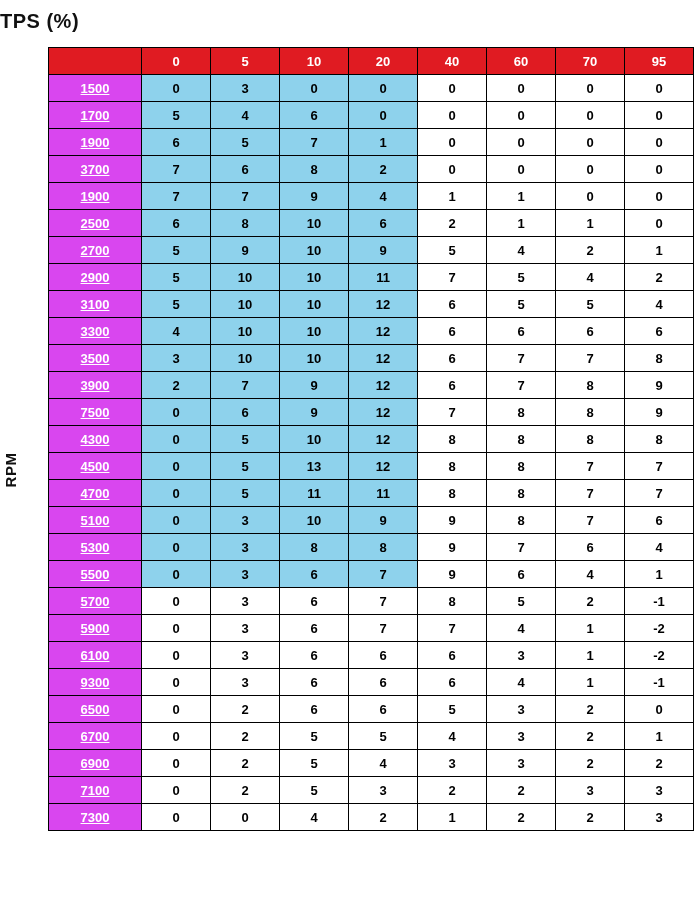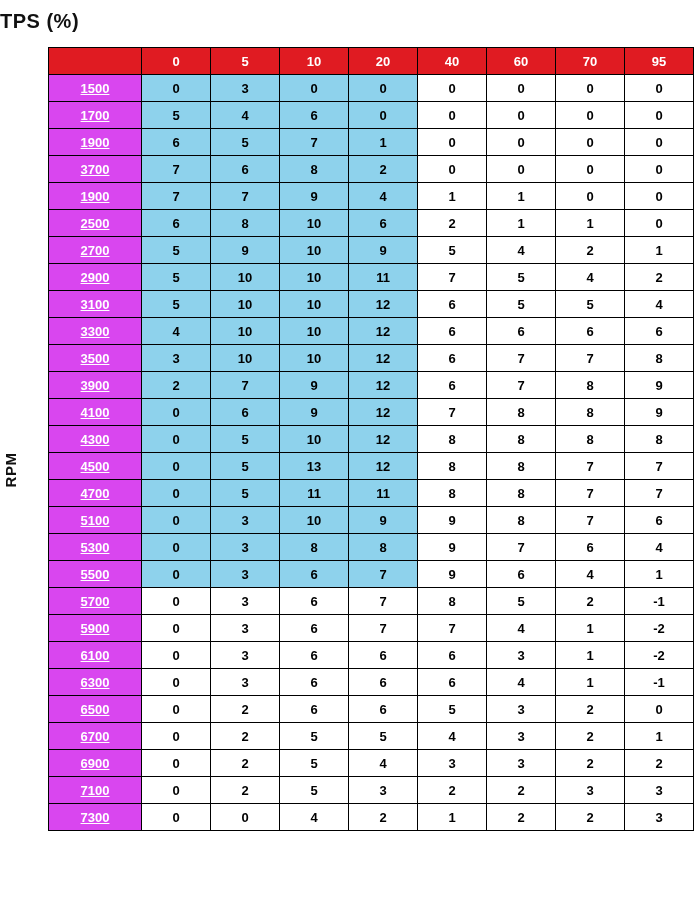--- a/index.html
+++ b/index.html
@@ -235,21 +235,21 @@
             <td class="cell hl">2</td>
             <td class="cell hl">7</td>
             <td class="cell hl">9</td>
             <td class="cell hl">12</td>
             <td class="cell">6</td>
             <td class="cell">7</td>
             <td class="cell">8</td>
             <td class="cell">9</td>
           </tr>
           <tr>
-            <th class="rowhead">4100</th>
+            <th class="rowhead">7500</th>
             <td class="cell hl">0</td>
             <td class="cell hl">6</td>
             <td class="cell hl">9</td>
             <td class="cell hl">12</td>
             <td class="cell">7</td>
             <td class="cell">8</td>
             <td class="cell">8</td>
             <td class="cell">9</td>
           </tr>
           <tr>
@@ -345,21 +345,21 @@
             <td class="cell">0</td>
             <td class="cell">3</td>
             <td class="cell">6</td>
             <td class="cell">6</td>
             <td class="cell">6</td>
             <td class="cell">3</td>
             <td class="cell">1</td>
             <td class="cell">-2</td>
           </tr>
           <tr>
-            <th class="rowhead">6300</th>
+            <th class="rowhead">9300</th>
             <td class="cell">0</td>
             <td class="cell">3</td>
             <td class="cell">6</td>
             <td class="cell">6</td>
             <td class="cell">6</td>
             <td class="cell">4</td>
             <td class="cell">1</td>
             <td class="cell">-1</td>
           </tr>
           <tr>

